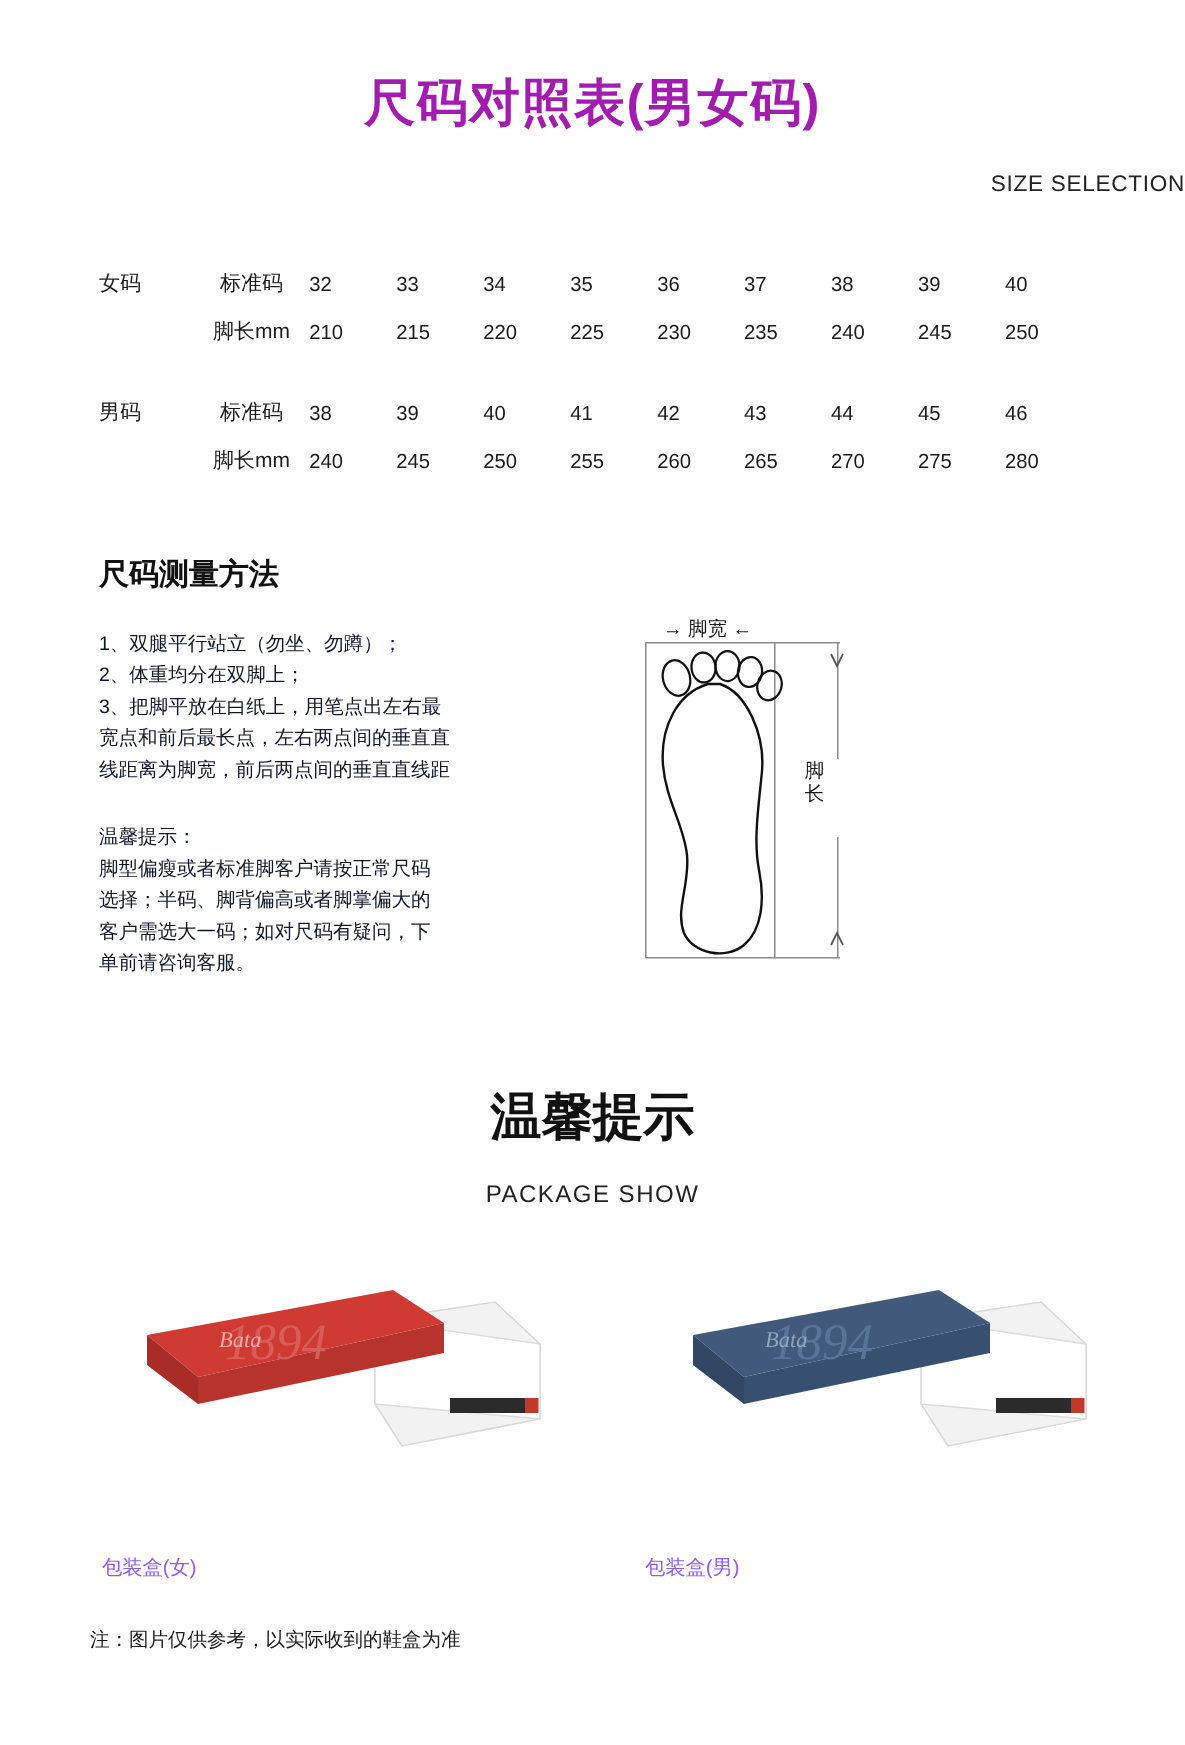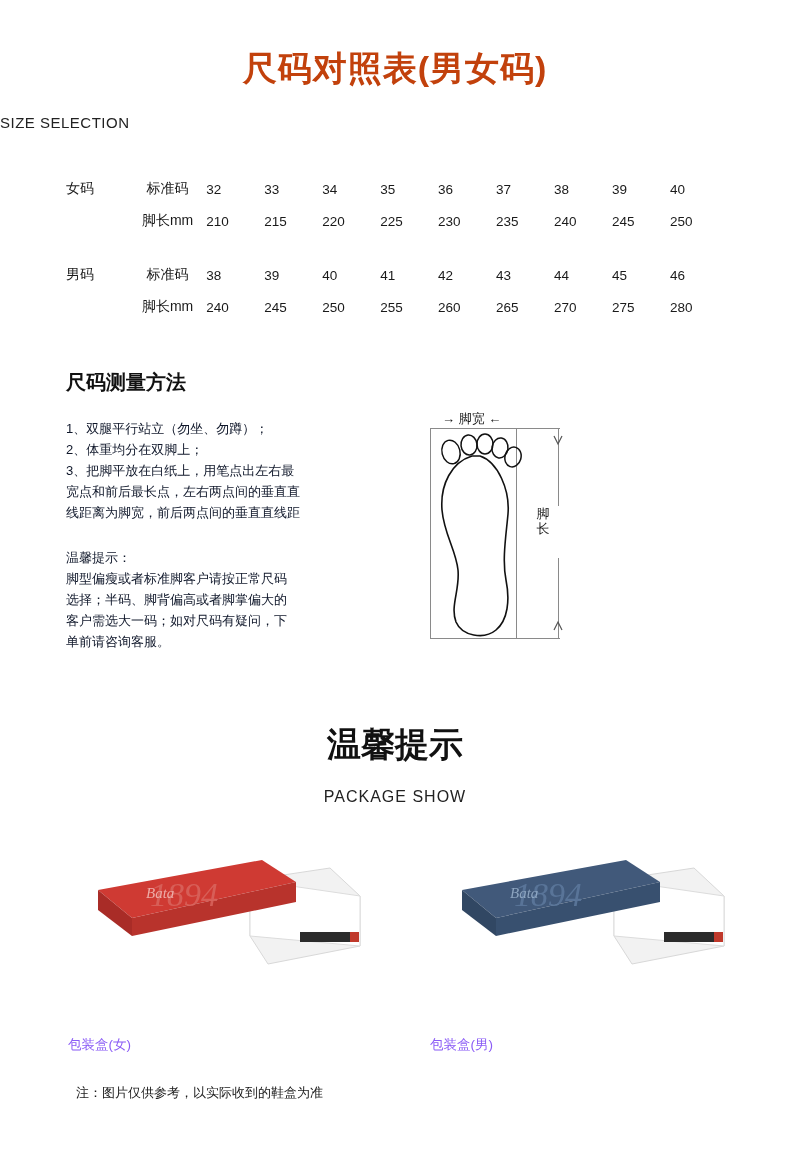--- a/index.html
+++ b/index.html
@@ -21,24 +21,24 @@
     position: relative;
   }
 
   
   .title-main {
     text-align: center;
     font-size: 34px;
     font-weight: bold;
     letter-spacing: 1px;
     margin-top: 46px;
-    color: #c2410c;
+    color: #a21caf;
   }
   .title-sub {
-    text-align: left;
+    text-align: right;
     font-size: 15px;
     letter-spacing: 0.5px;
     margin-top: 22px;
     color: #222;
   }
 
   
   .size-table {
     margin: 42px 0 0 0;
     padding: 0 62px 0 66px;
@@ -163,21 +163,21 @@
   }
   .cap {
     position: absolute;
     font-size: 13.5px;
     color: #8b5cf6;
   }
   .cap.left { left: 68px; }
   .cap.right { left: 430px; }
   .note {
     margin-top: 22px;
-    margin-left: 76px;
+    margin-left: 60px;
     font-size: 13px;
     color: #1a1a1a;
   }
 </style>
 </head>
 <body>
 
 <div class="page">
 
   <div class="title-main">尺码对照表(男女码)</div>

